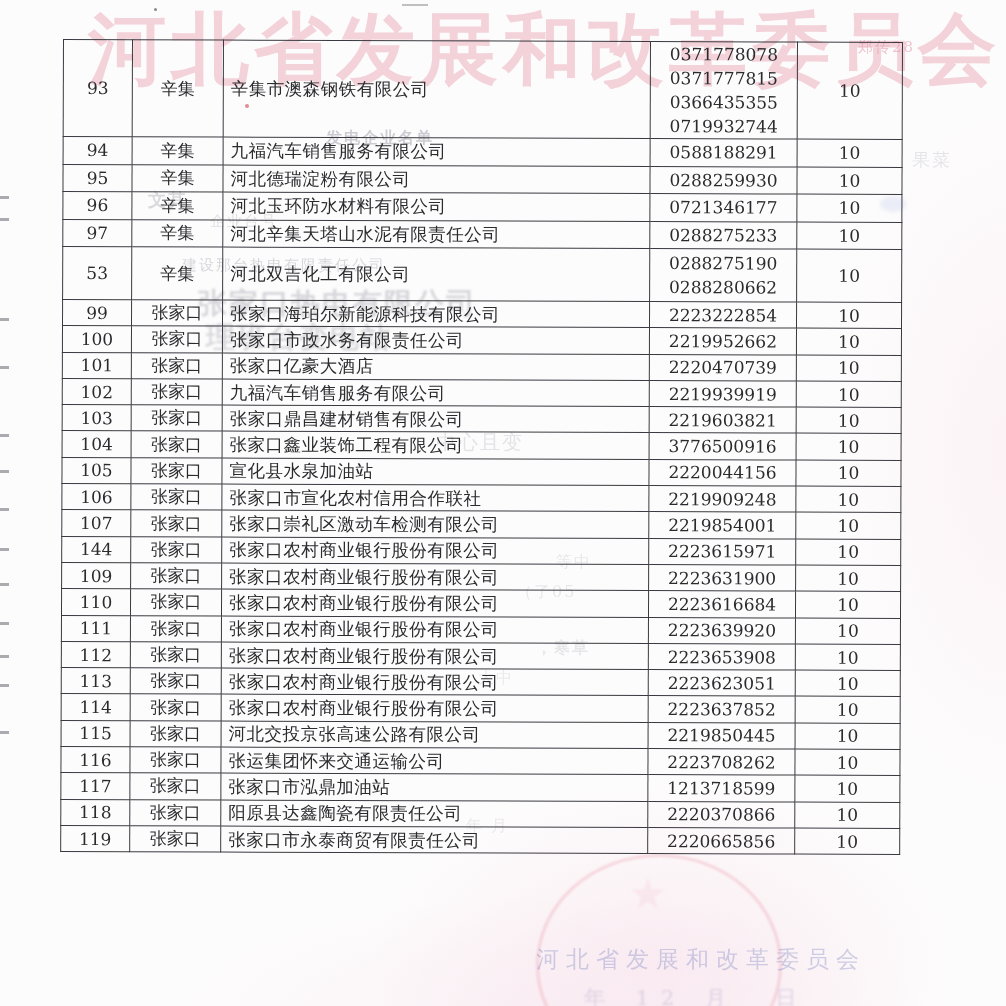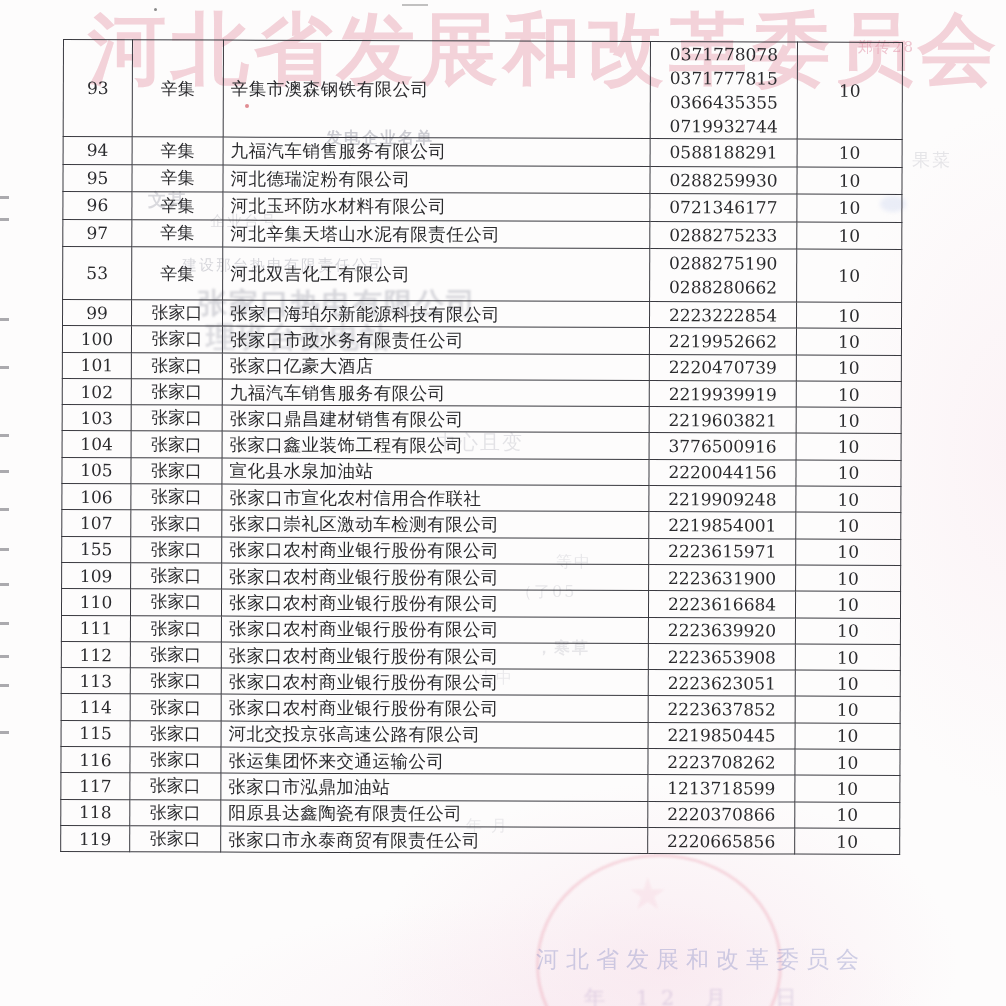--- a/index.html
+++ b/index.html
@@ -267,21 +267,21 @@
         <tr>
           <td class="idx">107</td>
           <td class="city">张家口</td>
           <td class="company">张家口崇礼区激动车检测有限公司</td>
           <td class="codes">
             <div>2219854001</div>
           </td>
           <td class="val">10</td>
         </tr>
         <tr>
-          <td class="idx">155</td>
+          <td class="idx">144</td>
           <td class="city">张家口</td>
           <td class="company">张家口农村商业银行股份有限公司</td>
           <td class="codes">
             <div>2223615971</div>
           </td>
           <td class="val">10</td>
         </tr>
         <tr>
           <td class="idx">109</td>
           <td class="city">张家口</td>

